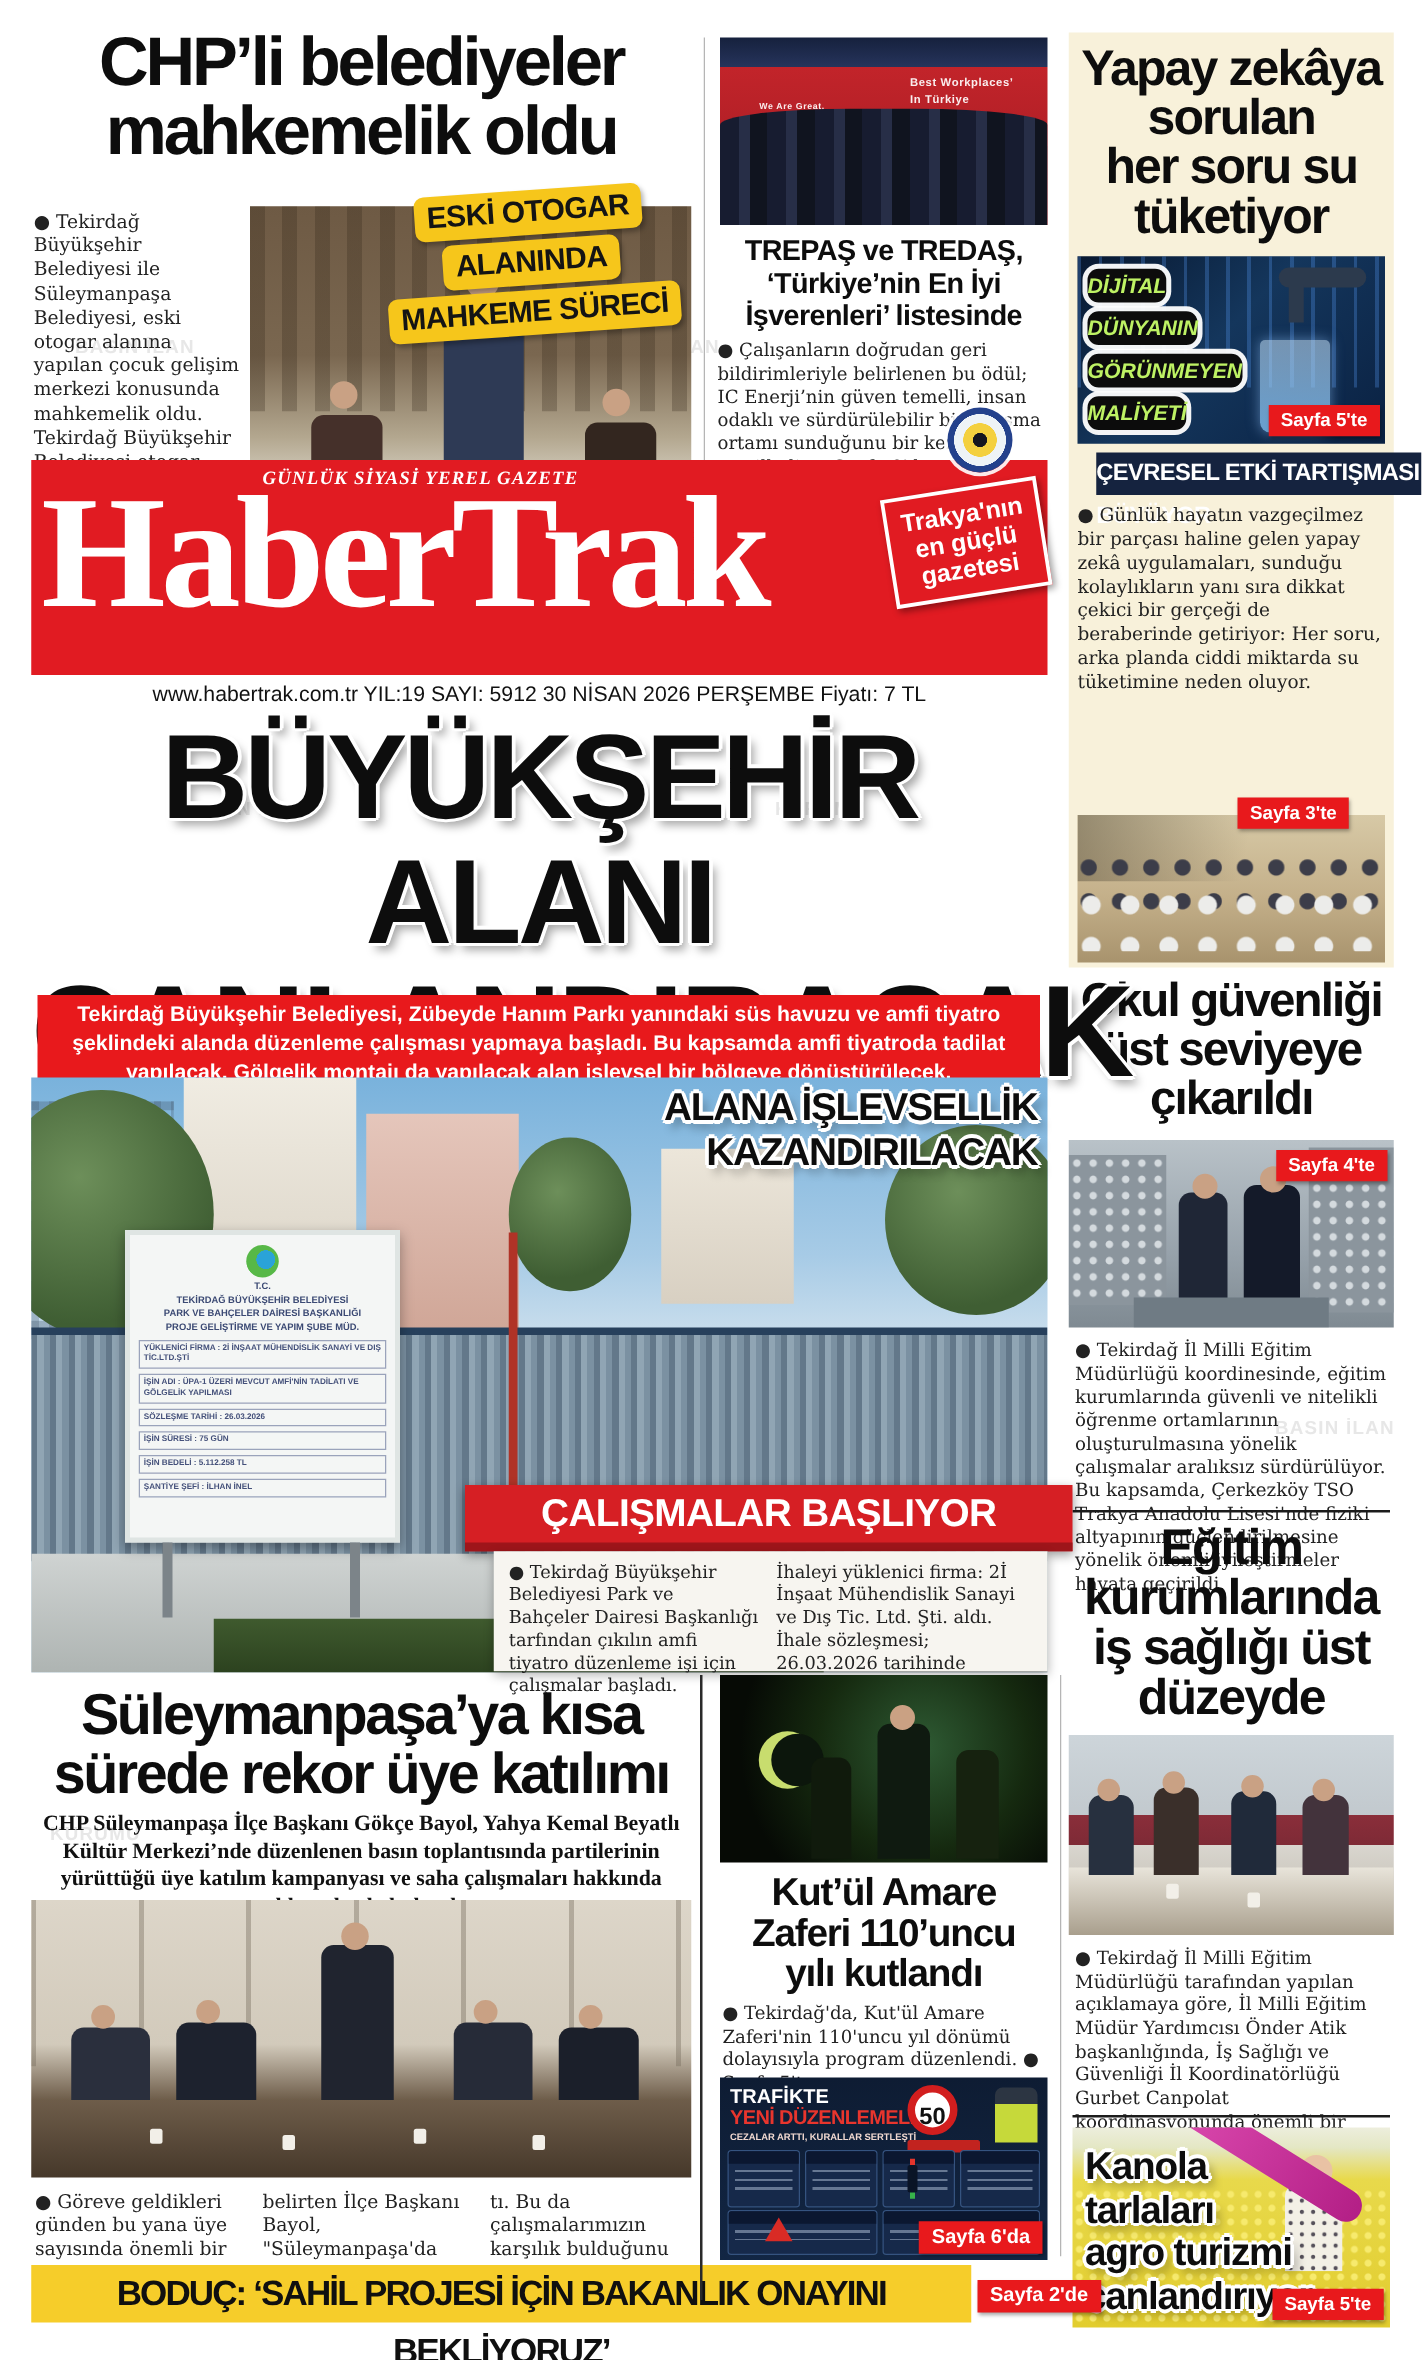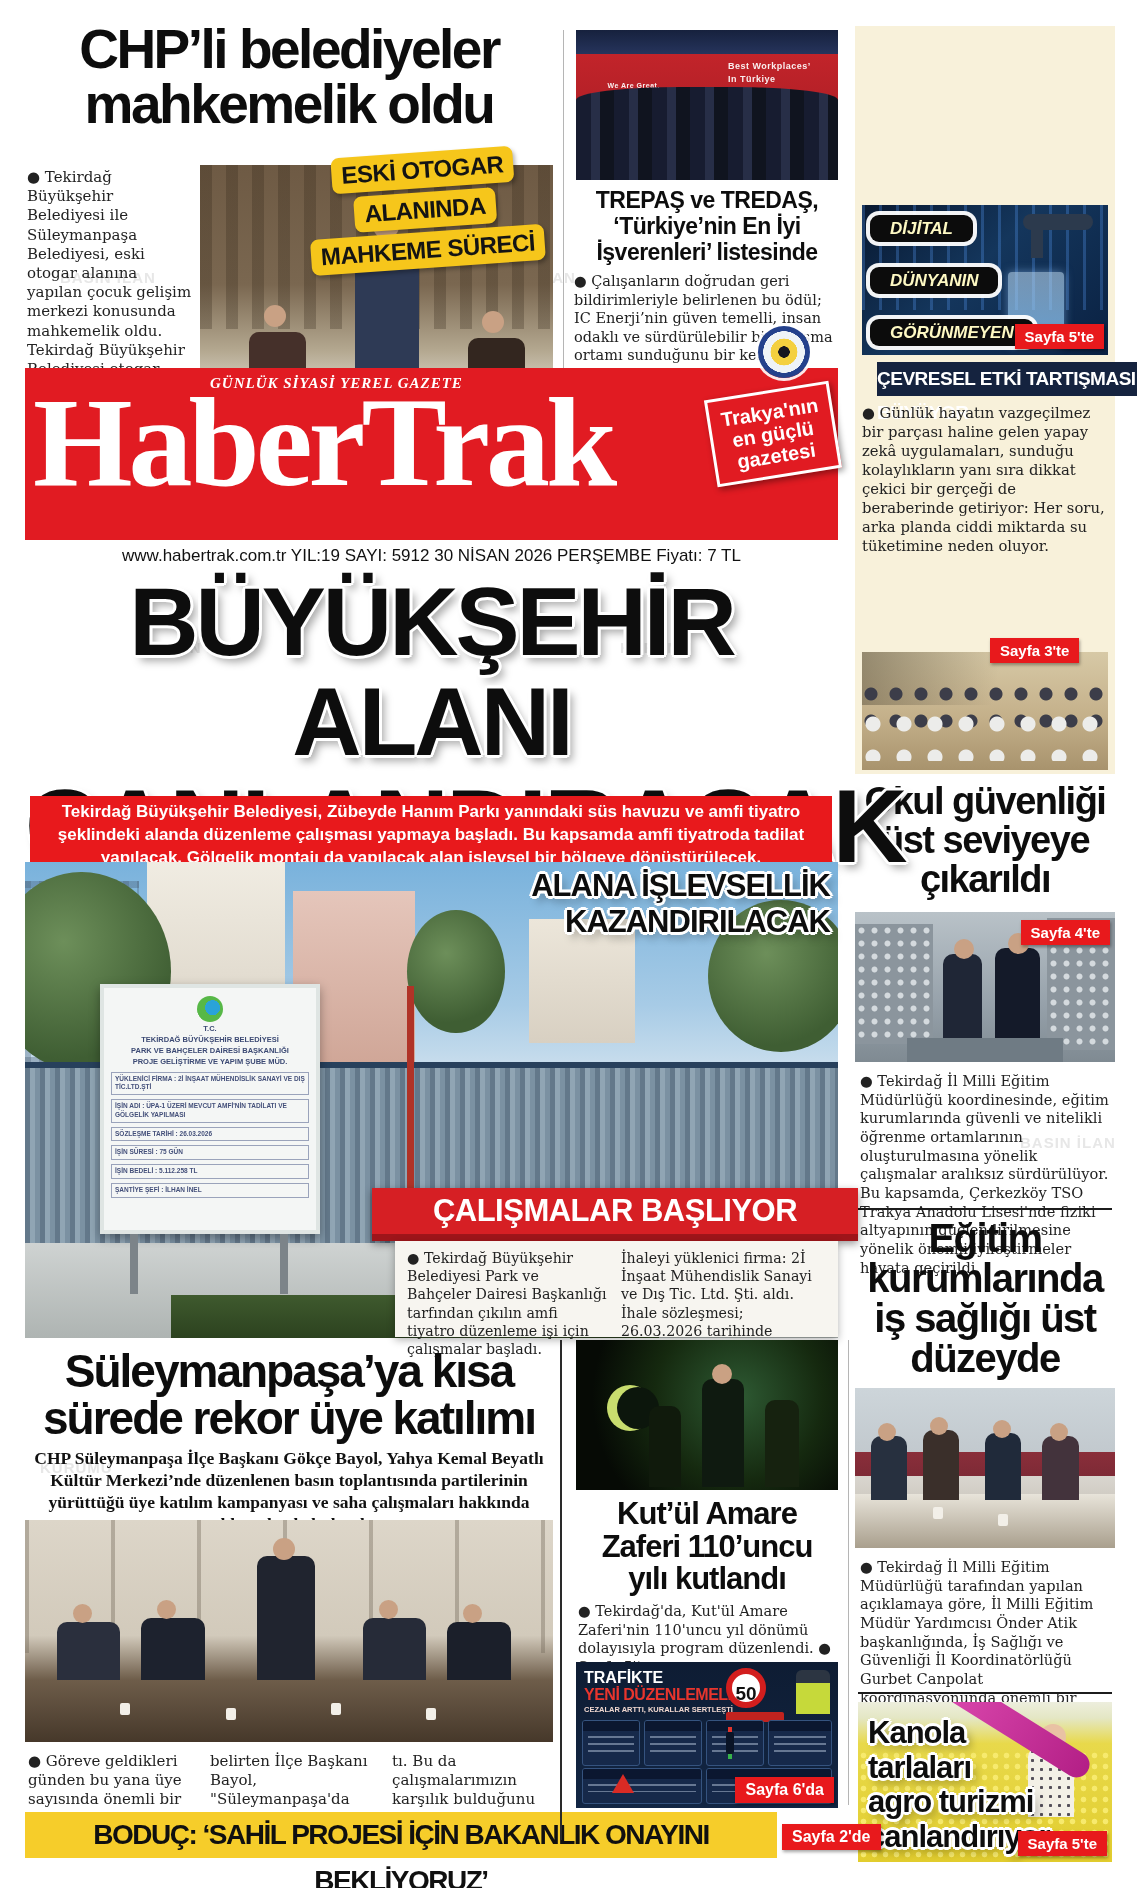--- a/index.html
+++ b/index.html
@@ -37,22 +37,22 @@
      background:repeating-linear-gradient(90deg,#171c30 0 15px,#272e47 15px 24px,#10141f 24px 38px);
      border-radius:40% 40% 0 0/14% 14% 0 0;}
   .p-trepas .wall-txt{position:absolute;color:rgba(255,255,255,.92);font:700 9px/1.4 "Liberation Sans",sans-serif;letter-spacing:.5px;}
   
   .p-ai{background:linear-gradient(135deg,#081830 0%,#14365c 45%,#0a2142 100%);}
   .p-ai .racks{position:absolute;inset:0 0 30% 0;background:repeating-linear-gradient(90deg,rgba(90,160,255,.28) 0 3px,rgba(0,0,0,0) 3px 17px);}
   .p-ai .glass{position:absolute;right:18%;bottom:6%;width:56px;height:74px;border-radius:4px 4px 8px 8px;
      background:linear-gradient(180deg,rgba(200,230,255,.55),rgba(120,180,230,.85));box-shadow:0 0 10px rgba(150,200,255,.5);}
   .p-ai .tap{position:absolute;right:6%;top:6%;width:70px;height:16px;background:#2c3a4d;border-radius:8px;}
   .p-ai .tap:after{content:"";position:absolute;left:8px;top:14px;width:12px;height:30px;background:#2c3a4d;}
-  .cap-chip{display:inline-block;background:#0c0c0c;color:#fef9c3;font:700 italic 21px/1 "Liberation Sans",sans-serif;
-     padding:5px 20px;border-radius:9px;box-shadow:0 0 0 4px rgba(255,255,255,.95);margin-bottom:25px;}
+  .cap-chip{display:inline-block;background:#0c0c0c;color:#bef264;font:700 italic 21px/1 "Liberation Sans",sans-serif;
+     padding:5px 0;border-radius:9px;box-shadow:0 0 0 4px rgba(255,255,255,.95);margin-bottom:7px;}
   
   .p-yesil{background:linear-gradient(180deg,#d7c9a6 0%,#c4b08a 55%,#a8936d 100%);}
   .p-yesil .shade{position:absolute;inset:0 0 55% 0;background:linear-gradient(100deg,rgba(95,86,66,.55),rgba(0,0,0,0) 55%);}
   .p-yesil .kids1{position:absolute;left:0;right:0;top:28%;height:36%;
      background-image:radial-gradient(circle at 9px 9px,#3c3d49 0 6px,rgba(0,0,0,0) 7px);background-size:25px 27px;}
   .p-yesil .kids2{position:absolute;left:0;right:0;top:52%;height:40%;
      background-image:radial-gradient(circle at 11px 11px,#ececea 0 7px,rgba(0,0,0,0) 8px);background-size:31px 33px;}
   
   .p-okul{background:linear-gradient(180deg,#b9c2c8 0%,#97a2ab 60%,#7f8a92 100%);}
   .panel-perf{position:absolute;background-color:#8b959d;background-image:radial-gradient(circle,#d4dade 2.6px,rgba(0,0,0,0) 3.4px);background-size:13px 13px;}
@@ -134,20 +134,26 @@
 
   <div class="photo p-trepas" style="left:576px;top:30px;width:262px;height:150px;">
     <div class="wall-txt" style="right:8%;top:20%;width:34%;">Best Workplaces’ In Türkiye</div>
     <div class="wall-txt" style="left:12%;top:34%;font-size:7px;">We Are Great.</div>
     <div class="crowd"></div>
   </div>
   <div class="abs hl" style="left:571px;top:188px;width:272px;font-size:23px;line-height:1.12;letter-spacing:-0.5px;">TREPAŞ ve TREDAŞ, ‘Türkiye’nin En İyi İşverenleri’ listesinde</div>
   <div class="abs body-txt" style="left:574px;top:272px;width:266px;font-size:14.5px;">● Çalışanların doğrudan geri bildirimleriyle belirlenen bu ödül; IC Enerji’nin güven temelli, insan odaklı ve sürdürülebilir bir çalışma ortamı sunduğunu bir kez daha tescilledi. ● Sayfa 6’da</div>
 
   <div class="abs" style="left:855px;top:26px;width:260px;height:748px;background:#f8f1da;"></div>
+  <div class="abs hl" style="left:858px;top:36px;width:254px;font-size:40px;line-height:0.98;letter-spacing:-1.5px;">
+    <div>Yapay zekâya</div>
+    <div>sorulan</div>
+    <div>her soru su</div>
+    <div>tüketiyor</div>
+  </div>
   <div class="photo p-ai" style="left:862px;top:205px;width:246px;height:150px;">
     <div class="racks"></div>
     <div class="tap"></div>
     <div class="glass"></div>
     <div class="abs" style="left:8px;top:10px;">
       <span class="cap-chip" style="font-size:17px;">DİJİTAL</span><br>
       <span class="cap-chip" style="font-size:17px;">DÜNYANIN</span><br>
       <span class="cap-chip" style="font-size:17px;">GÖRÜNMEYEN</span><br>
       <span class="cap-chip" style="font-size:17px;">MALİYETİ</span>
     </div>

